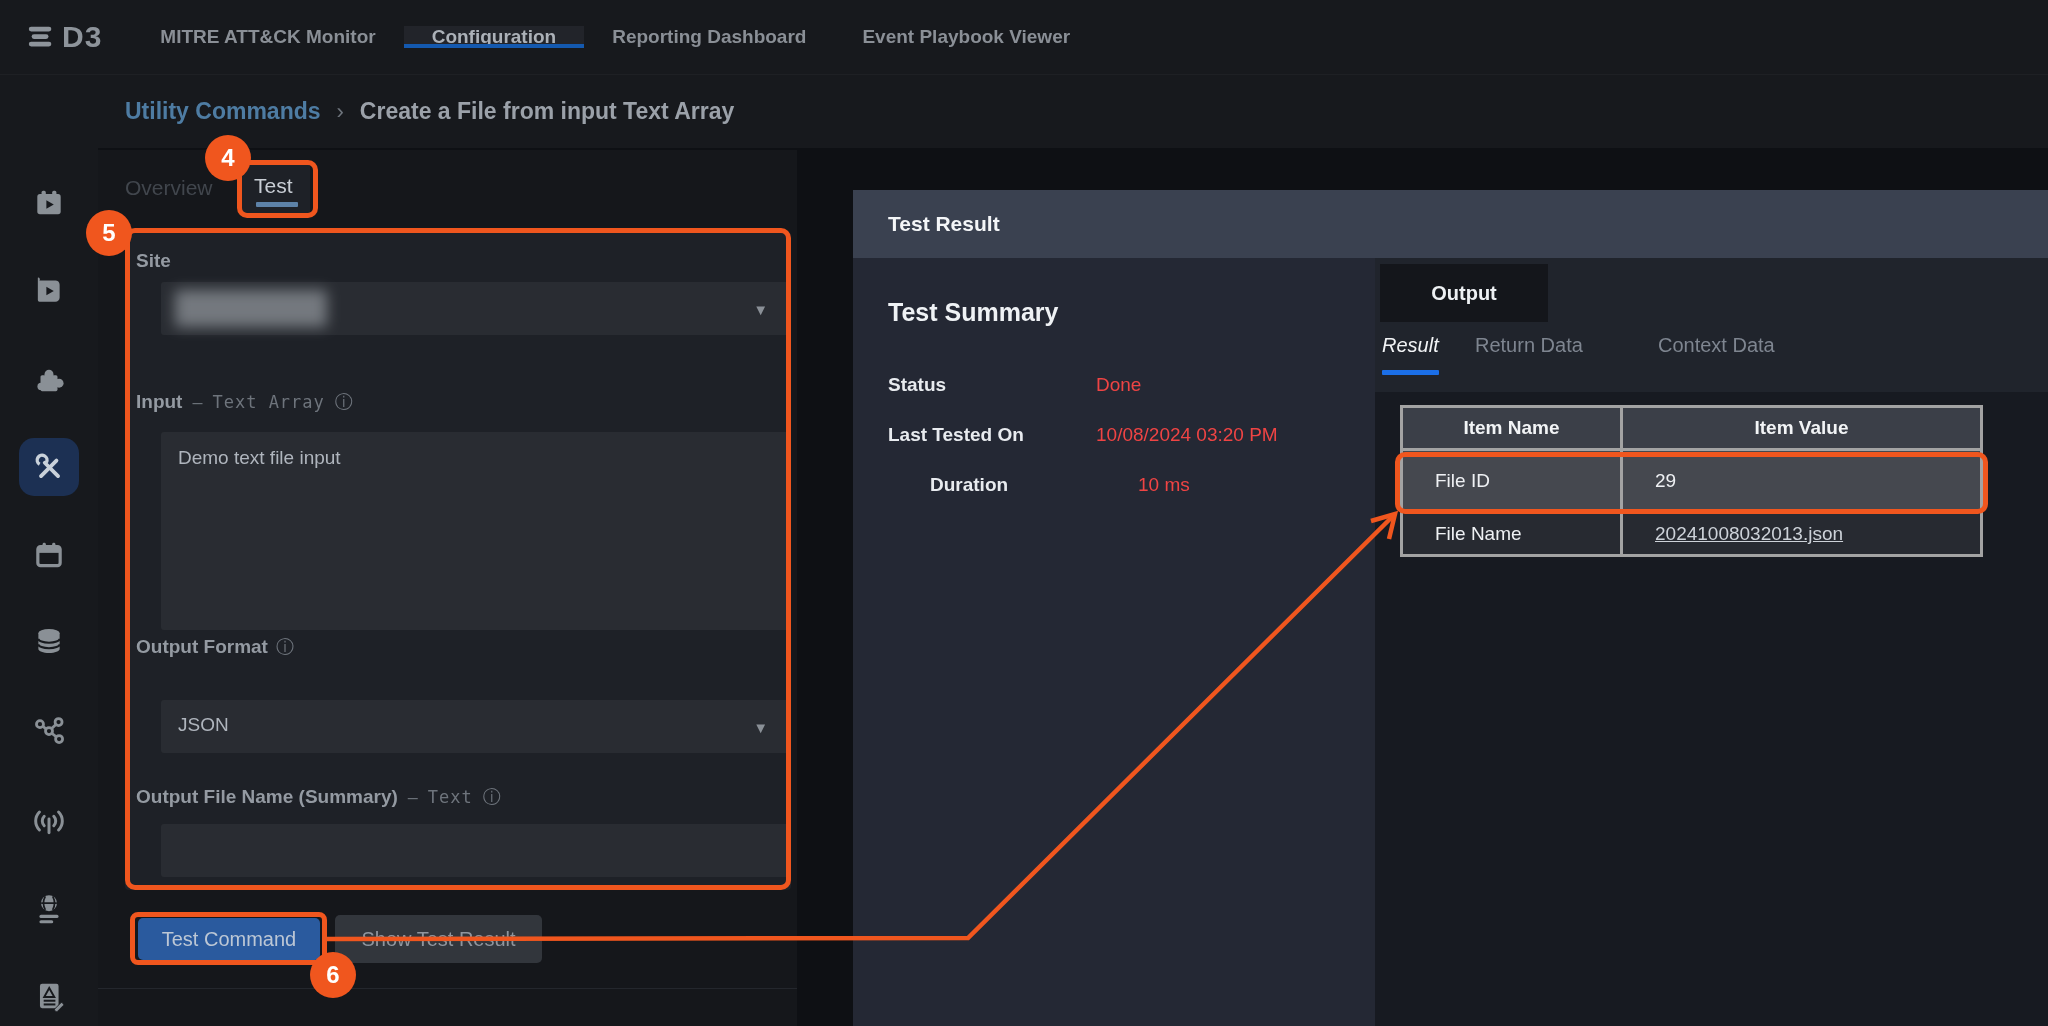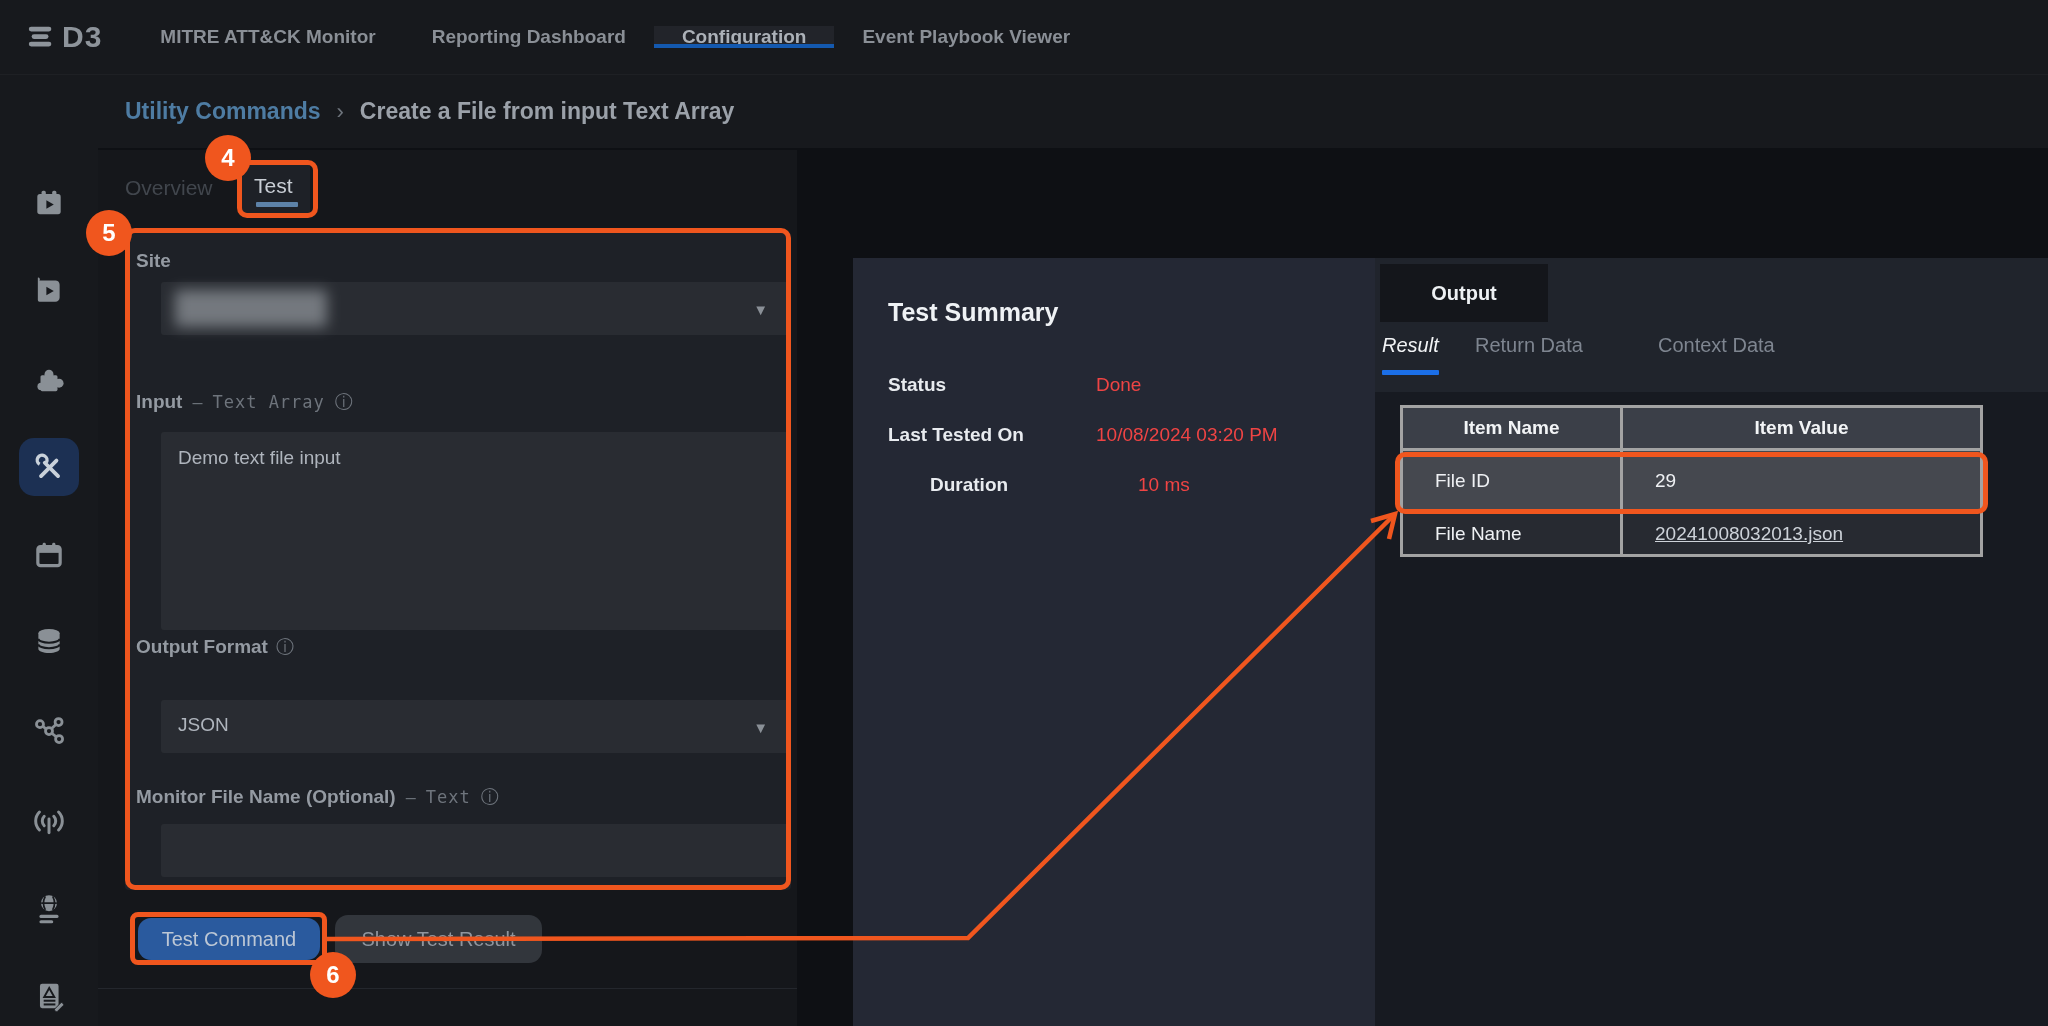--- a/index.html
+++ b/index.html
@@ -61,21 +61,21 @@
   .f-type { font-family:"DejaVu Sans Mono", monospace; font-size:17px; color:#6E747C;
     letter-spacing:1px; }
   .f-info { font-size:18px; color:#6E747C; }
   .field { position:absolute; left:36px; width:629px; background:#292C32; border-radius:3px; }
   .select-caret { position:absolute; right:22px; top:50%; transform:translateY(-50%);
     font-size:15px; color:#8A9097; }
   .blur-chip { position:absolute; left:14px; top:8px; width:152px; height:37px;
     background:#878C92; border-radius:2px; filter:blur(7px); opacity:0.8; }
   .field-text { position:absolute; left:17px; font-size:19px; color:#AFB5BD; }
   .btn { position:absolute; display:flex; align-items:center; justify-content:center;
-    font-size:20px; border-radius:13px; cursor:pointer; white-space:nowrap; }
+    font-size:20px; border-radius:5px; cursor:pointer; white-space:nowrap; }
   .btn-primary { left:40px; top:768px; width:182px; height:42px; background:#2A5A9E;
     color:#BCC7D5; }
   .btn-secondary { left:237px; top:765px; width:207px; height:48px; background:#32363C;
     color:#8F959D; }
   .lp-footer-line { position:absolute; left:0; top:838px; width:699px; height:1px;
     background:#24272D; }
 
   
   .rp-header { position:absolute; left:853px; top:190px; width:1195px; height:68px;
     background:#3A4150; display:flex; align-items:center; }
@@ -133,22 +133,22 @@
     <div class="logo">
       <svg class="logo-glyph" viewBox="0 0 32 32">
         <rect x="3" y="5" width="24" height="5" rx="2.5" fill="#8E949B"></rect>
         <rect x="6" y="13" width="18" height="5" rx="2.5" fill="#8E949B"></rect>
         <rect x="3" y="21" width="24" height="5" rx="2.5" fill="#8E949B"></rect>
       </svg>
       <span class="logo-text">D3</span>
     </div>
     <nav class="nav-items">
       <div class="nav-item">MITRE ATT&amp;CK Monitor</div>
+      <div class="nav-item active">Configuration</div>
       <div class="nav-item">Reporting Dashboard</div>
-      <div class="nav-item active">Configuration</div>
       <div class="nav-item">Event Playbook Viewer</div>
     </nav>
   </header>
 
   <div class="crumbbar">
     <div class="crumb">
       <span class="crumb-link">Utility Commands</span>
       <span class="crumb-sep">›</span>
       <span class="crumb-title">Create a File from input Text Array</span>
     </div>
@@ -282,35 +282,38 @@
       <div class="f-label-row" style="left:11px; top:403px;gap:8px;">
         <span class="f-label">Output Format</span>
         <span class="f-info">ⓘ</span>
       </div>
       <div class="field" style="top:468px; height:53px;">
         <span class="field-text" style="top:14px;">JSON</span>
         <span class="select-caret">▼</span>
       </div>
 
       <div class="f-label-row" style="left:11px; top:553px;">
-        <span class="f-label">Monitor File Name (Optional)</span>
+        <span class="f-label">Output File Name (Summary)</span>
         <span class="f-sep">–</span>
         <span class="f-type">Text</span>
         <span class="f-info">ⓘ</span>
       </div>
       <div class="field" style="top:592px; height:53px;">
         <span class="field-text" style="top:14px;"></span>
       </div>
     </div>
 
     <div class="btn btn-primary">Test Command</div>
     <div class="btn btn-secondary">Show Test Result</div>
     <div class="lp-footer-line"></div>
   </section>
 
+  <div class="rp-header">
+    <span class="rp-header-title">Test Result</span>
+  </div>
 
   <div class="rp-summary">
     <div class="summary-title">Test Summary</div>
     <div class="sum-row" style="top:116px;">
       <span class="sum-label">Status</span>
       <span class="sum-value">Done</span>
     </div>
     <div class="sum-row" style="top:166px;">
       <span class="sum-label">Last Tested On</span>
       <span class="sum-value">10/08/2024 03:20 PM</span>

